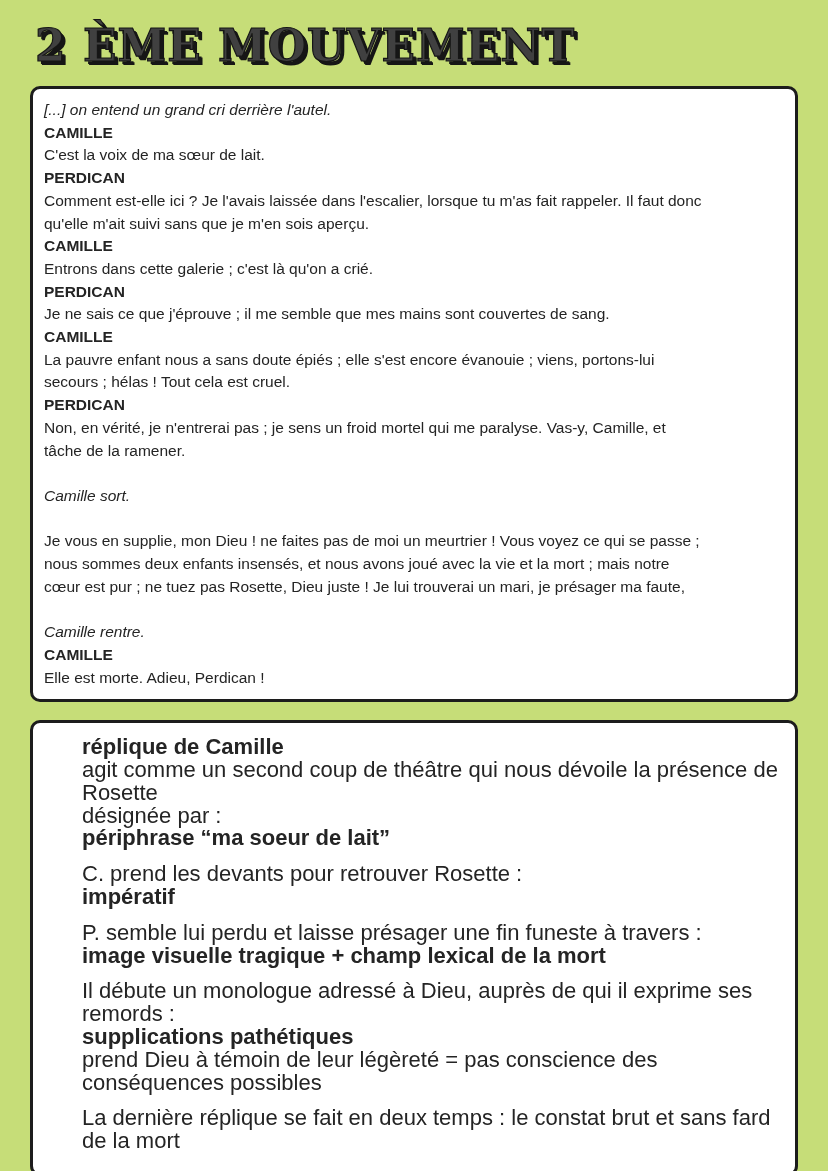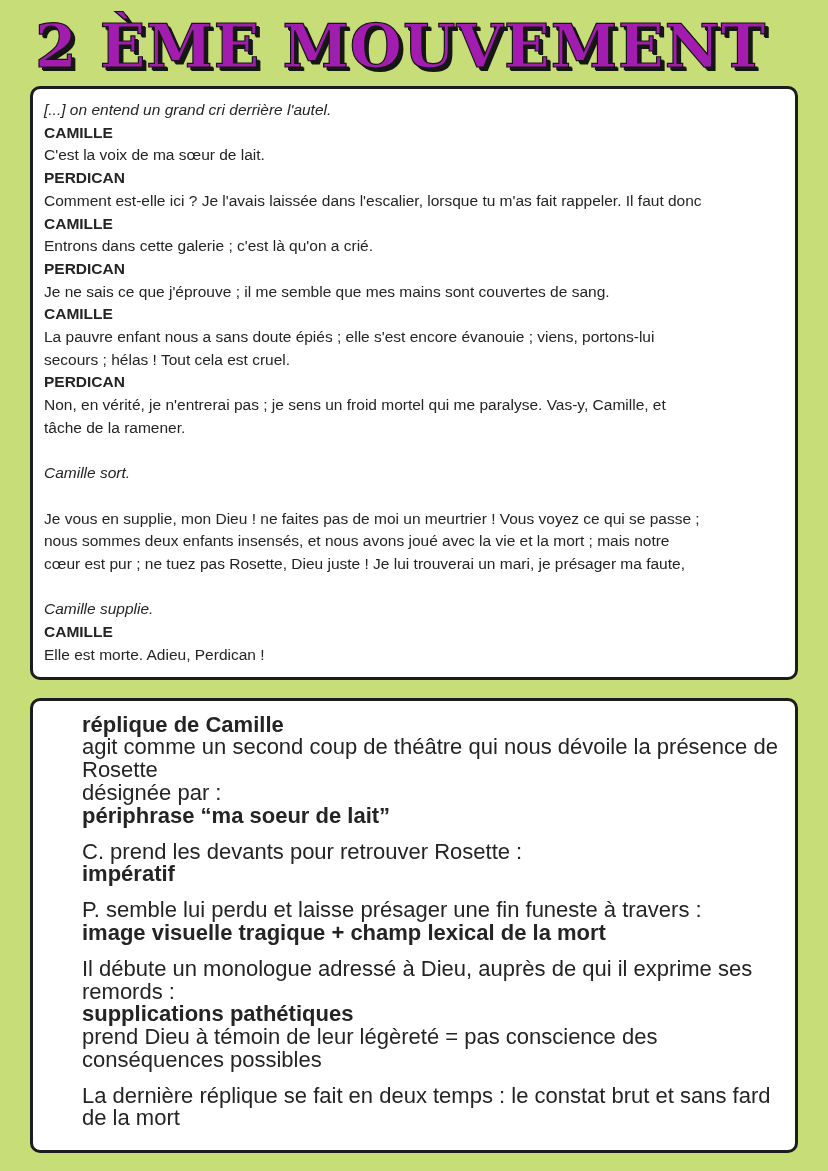--- a/index.html
+++ b/index.html
@@ -10,24 +10,24 @@
   }
   body { background: #c6dd78; }
   .page {
     width: 828px; height: 1171px;
     padding: 16px 30px 0 30px;
     position: relative;
   }
   .title {
     font-family: "DejaVu Serif", serif;
     font-weight: bold;
-    font-size: 60px;
+    font-size: 44px;
     line-height: 60px;
     letter-spacing: 1px;
-    color: #a21caf;
+    color: #404040;
     -webkit-text-stroke: 1.2px #161616;
     text-shadow: 3px 3px 0 #161616, 4px 4px 0 #161616;
     margin-left: 5px;
     margin-bottom: 10px;
     white-space: nowrap;
   }
   .box {
     background: #ffffff;
     border: 3px solid #1c1c1c;
     border-radius: 10px;
@@ -57,38 +57,39 @@
 
 <div class="page">
   <h1 class="title">2 ÈME MOUVEMENT</h1>
 
   <section class="box script-box" id="script-box">
       <p class="line italic">[...] on entend un grand cri derrière l'autel.</p>
       <p class="line bold">CAMILLE</p>
       <p class="line normal">C'est la voix de ma sœur de lait.</p>
       <p class="line bold">PERDICAN</p>
       <p class="line normal">Comment est-elle ici ? Je l'avais laissée dans l'escalier, lorsque tu m'as fait rappeler. Il faut donc</p>
+      <p class="line normal">qu'elle m'ait suivi sans que je m'en sois aperçu.</p>
       <p class="line bold">CAMILLE</p>
       <p class="line normal">Entrons dans cette galerie ; c'est là qu'on a crié.</p>
       <p class="line bold">PERDICAN</p>
       <p class="line normal">Je ne sais ce que j'éprouve ; il me semble que mes mains sont couvertes de sang.</p>
       <p class="line bold">CAMILLE</p>
       <p class="line normal">La pauvre enfant nous a sans doute épiés ; elle s'est encore évanouie ; viens, portons-lui</p>
       <p class="line normal">secours ; hélas ! Tout cela est cruel.</p>
       <p class="line bold">PERDICAN</p>
       <p class="line normal">Non, en vérité, je n'entrerai pas ; je sens un froid mortel qui me paralyse. Vas-y, Camille, et</p>
       <p class="line normal">tâche de la ramener.</p>
       <p class="line blank"></p>
       <p class="line italic">Camille sort.</p>
       <p class="line blank"></p>
       <p class="line normal">Je vous en supplie, mon Dieu ! ne faites pas de moi un meurtrier ! Vous voyez ce qui se passe ;</p>
       <p class="line normal">nous sommes deux enfants insensés, et nous avons joué avec la vie et la mort ; mais notre</p>
       <p class="line normal">cœur est pur ; ne tuez pas Rosette, Dieu juste ! Je lui trouverai un mari, je présager ma faute,</p>
       <p class="line blank"></p>
-      <p class="line italic">Camille supplie.</p>
+      <p class="line italic">Camille rentre.</p>
       <p class="line bold">CAMILLE</p>
       <p class="line normal">Elle est morte. Adieu, Perdican !</p>
     </section>
 
   <section class="box analysis-box" id="analysis-box">
       <div class="analysis-para">
         <p class="line bold">réplique de Camille</p>
         <p class="line normal">agit comme un second coup de théâtre qui nous dévoile la présence de Rosette</p>
         <p class="line normal">désignée par :</p>
         <p class="line bold">périphrase “ma soeur de lait”</p>

